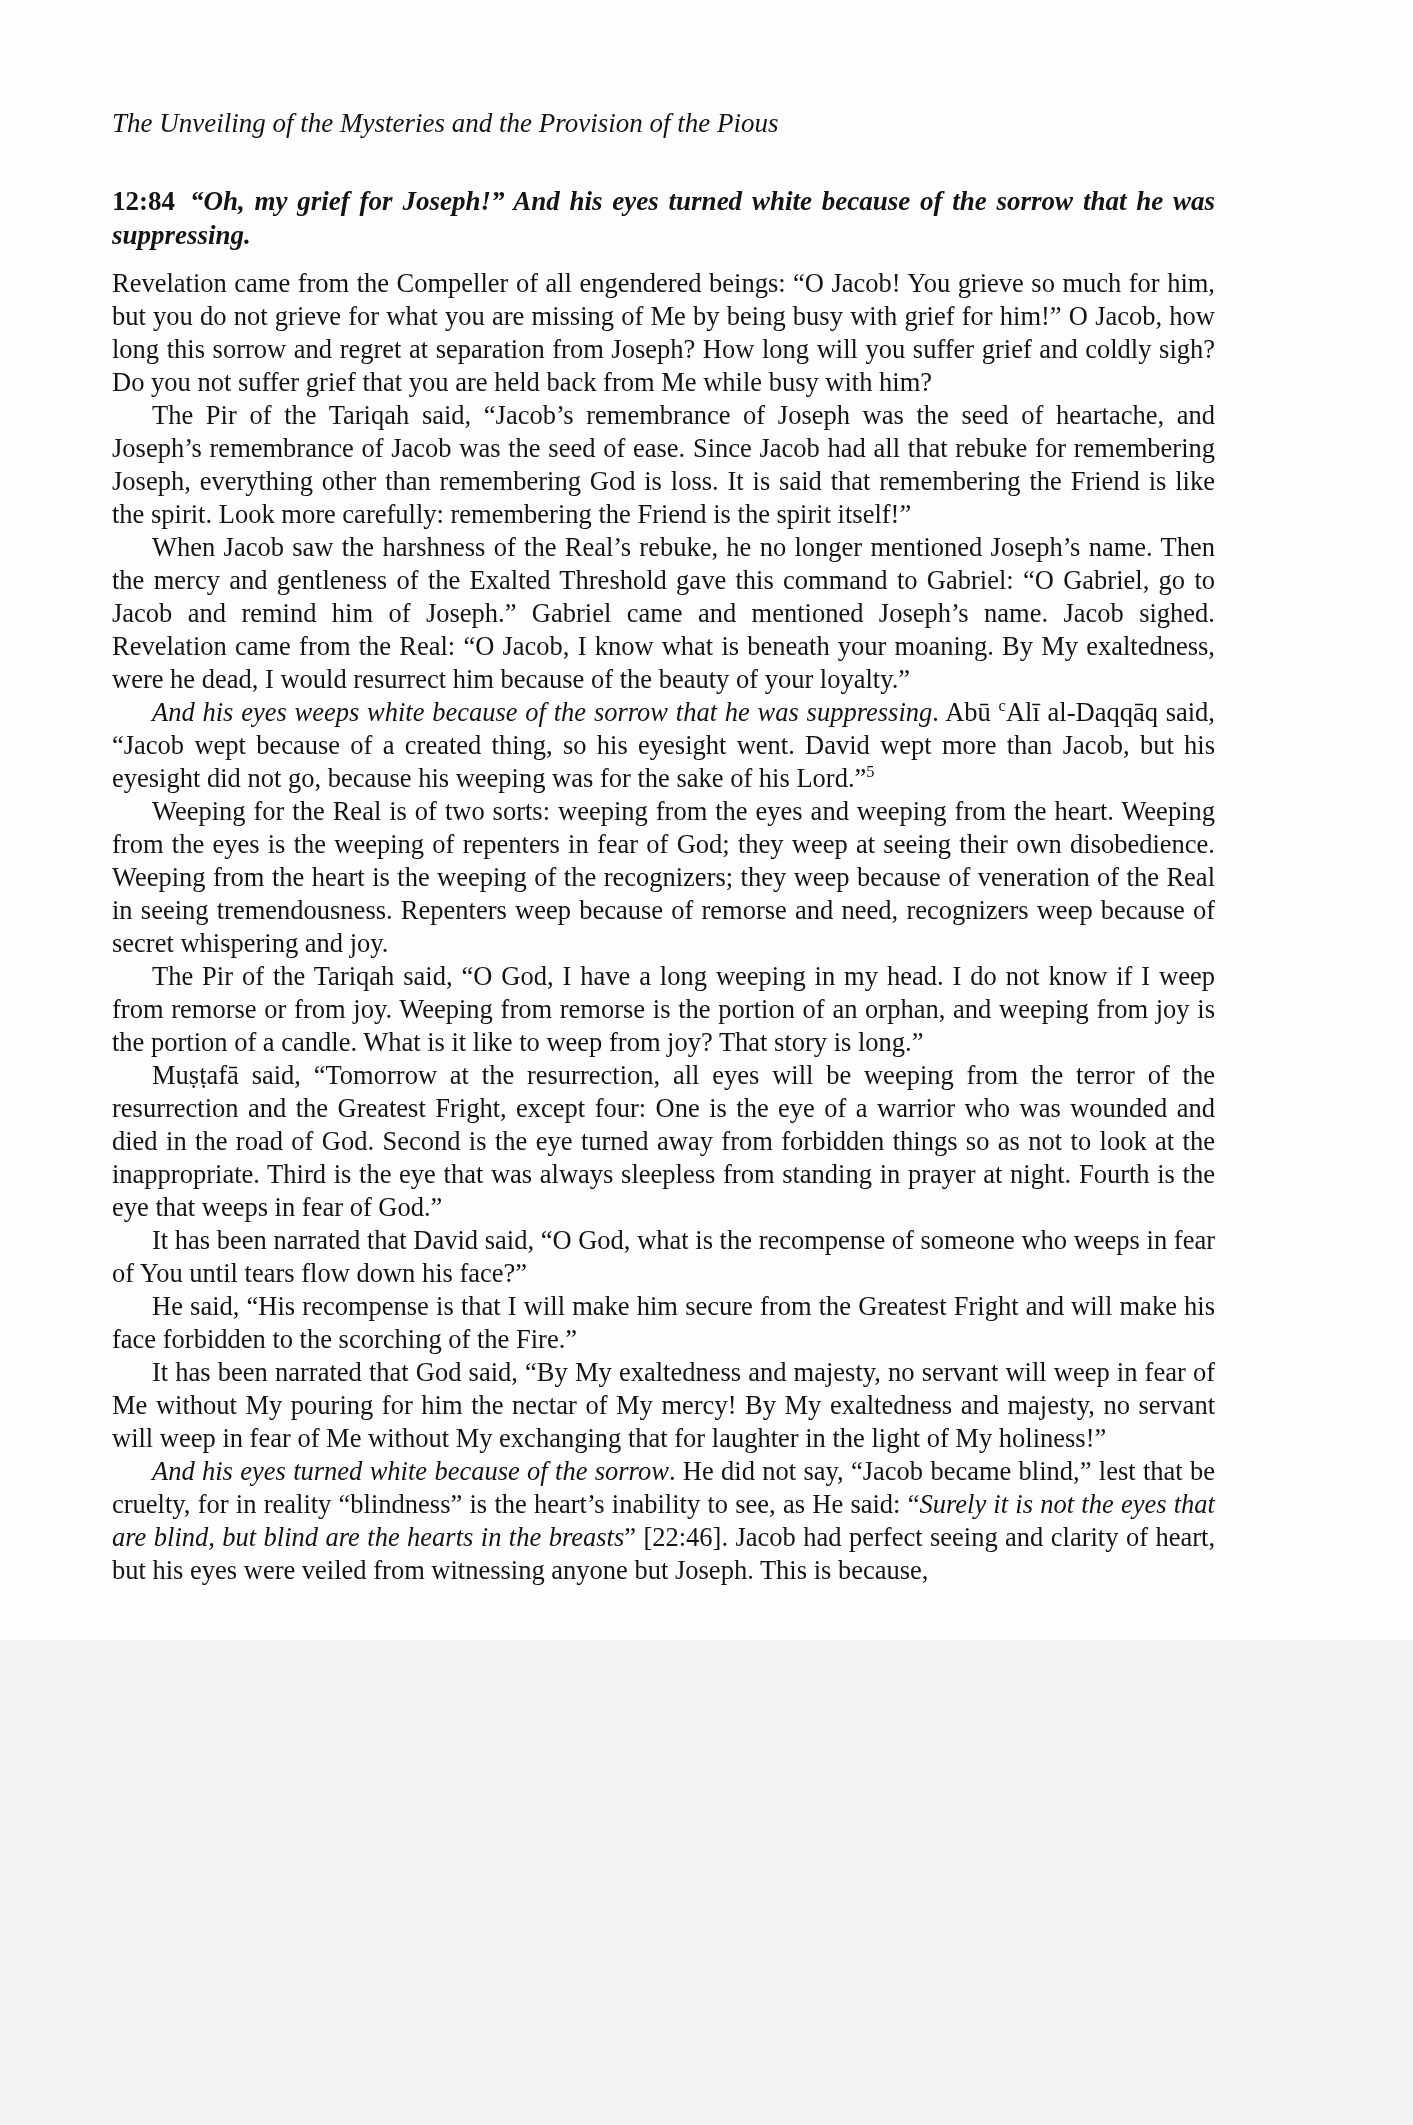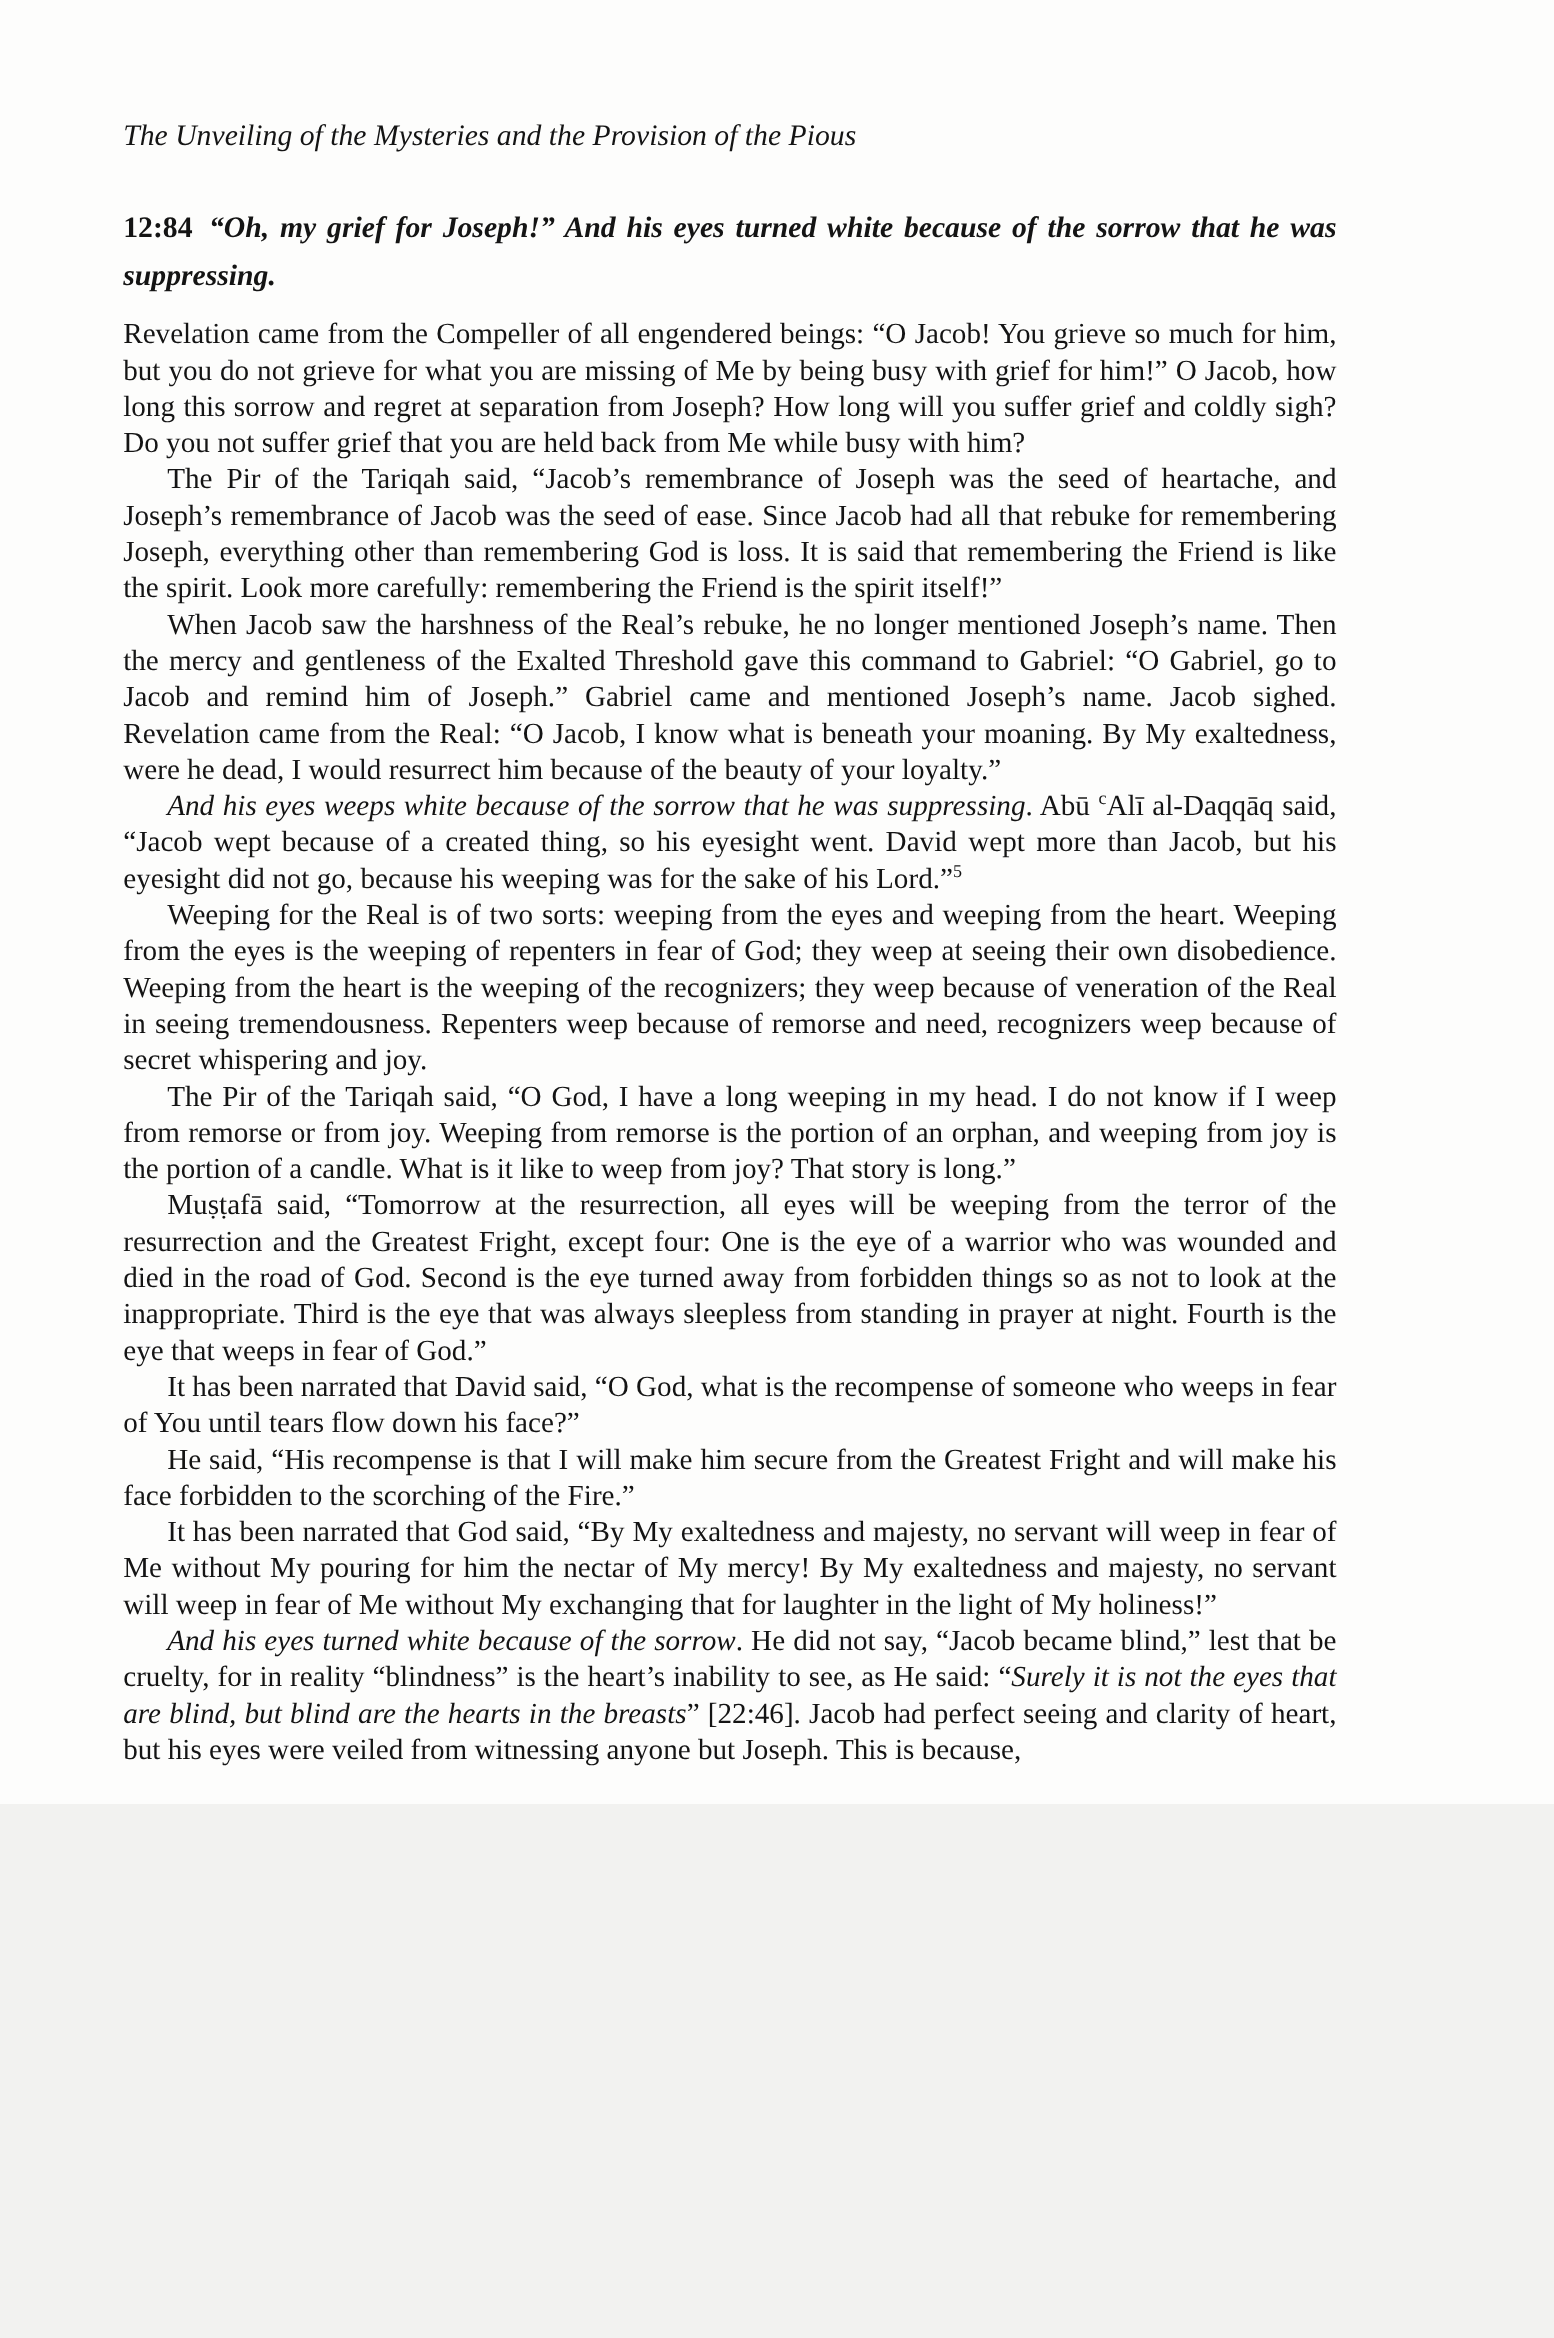--- a/index.html
+++ b/index.html
@@ -25,21 +25,21 @@
   }
   .body-text{
     font-size:26.5px;
     line-height:33px;
   }
   .body-text p{margin:0;text-align:justify;}
   .para.indent{text-indent:40px;font-family:Liberation Serif, serif;}
   .verse{
     font-weight:bold;
     font-size:27px;
-    line-height:44px;
+    line-height:34px;
     margin:21px 0 15px 0 !important;
     text-align:center;
   }
   .verse > :first-child{margin-right:15px;}
   .poem{
     margin:13px 0 14px 0;
     line-height:34px;
   }
   .poem-line.line0{padding-left:68px;}
   .poem-line.line1{padding-left:113px;}

